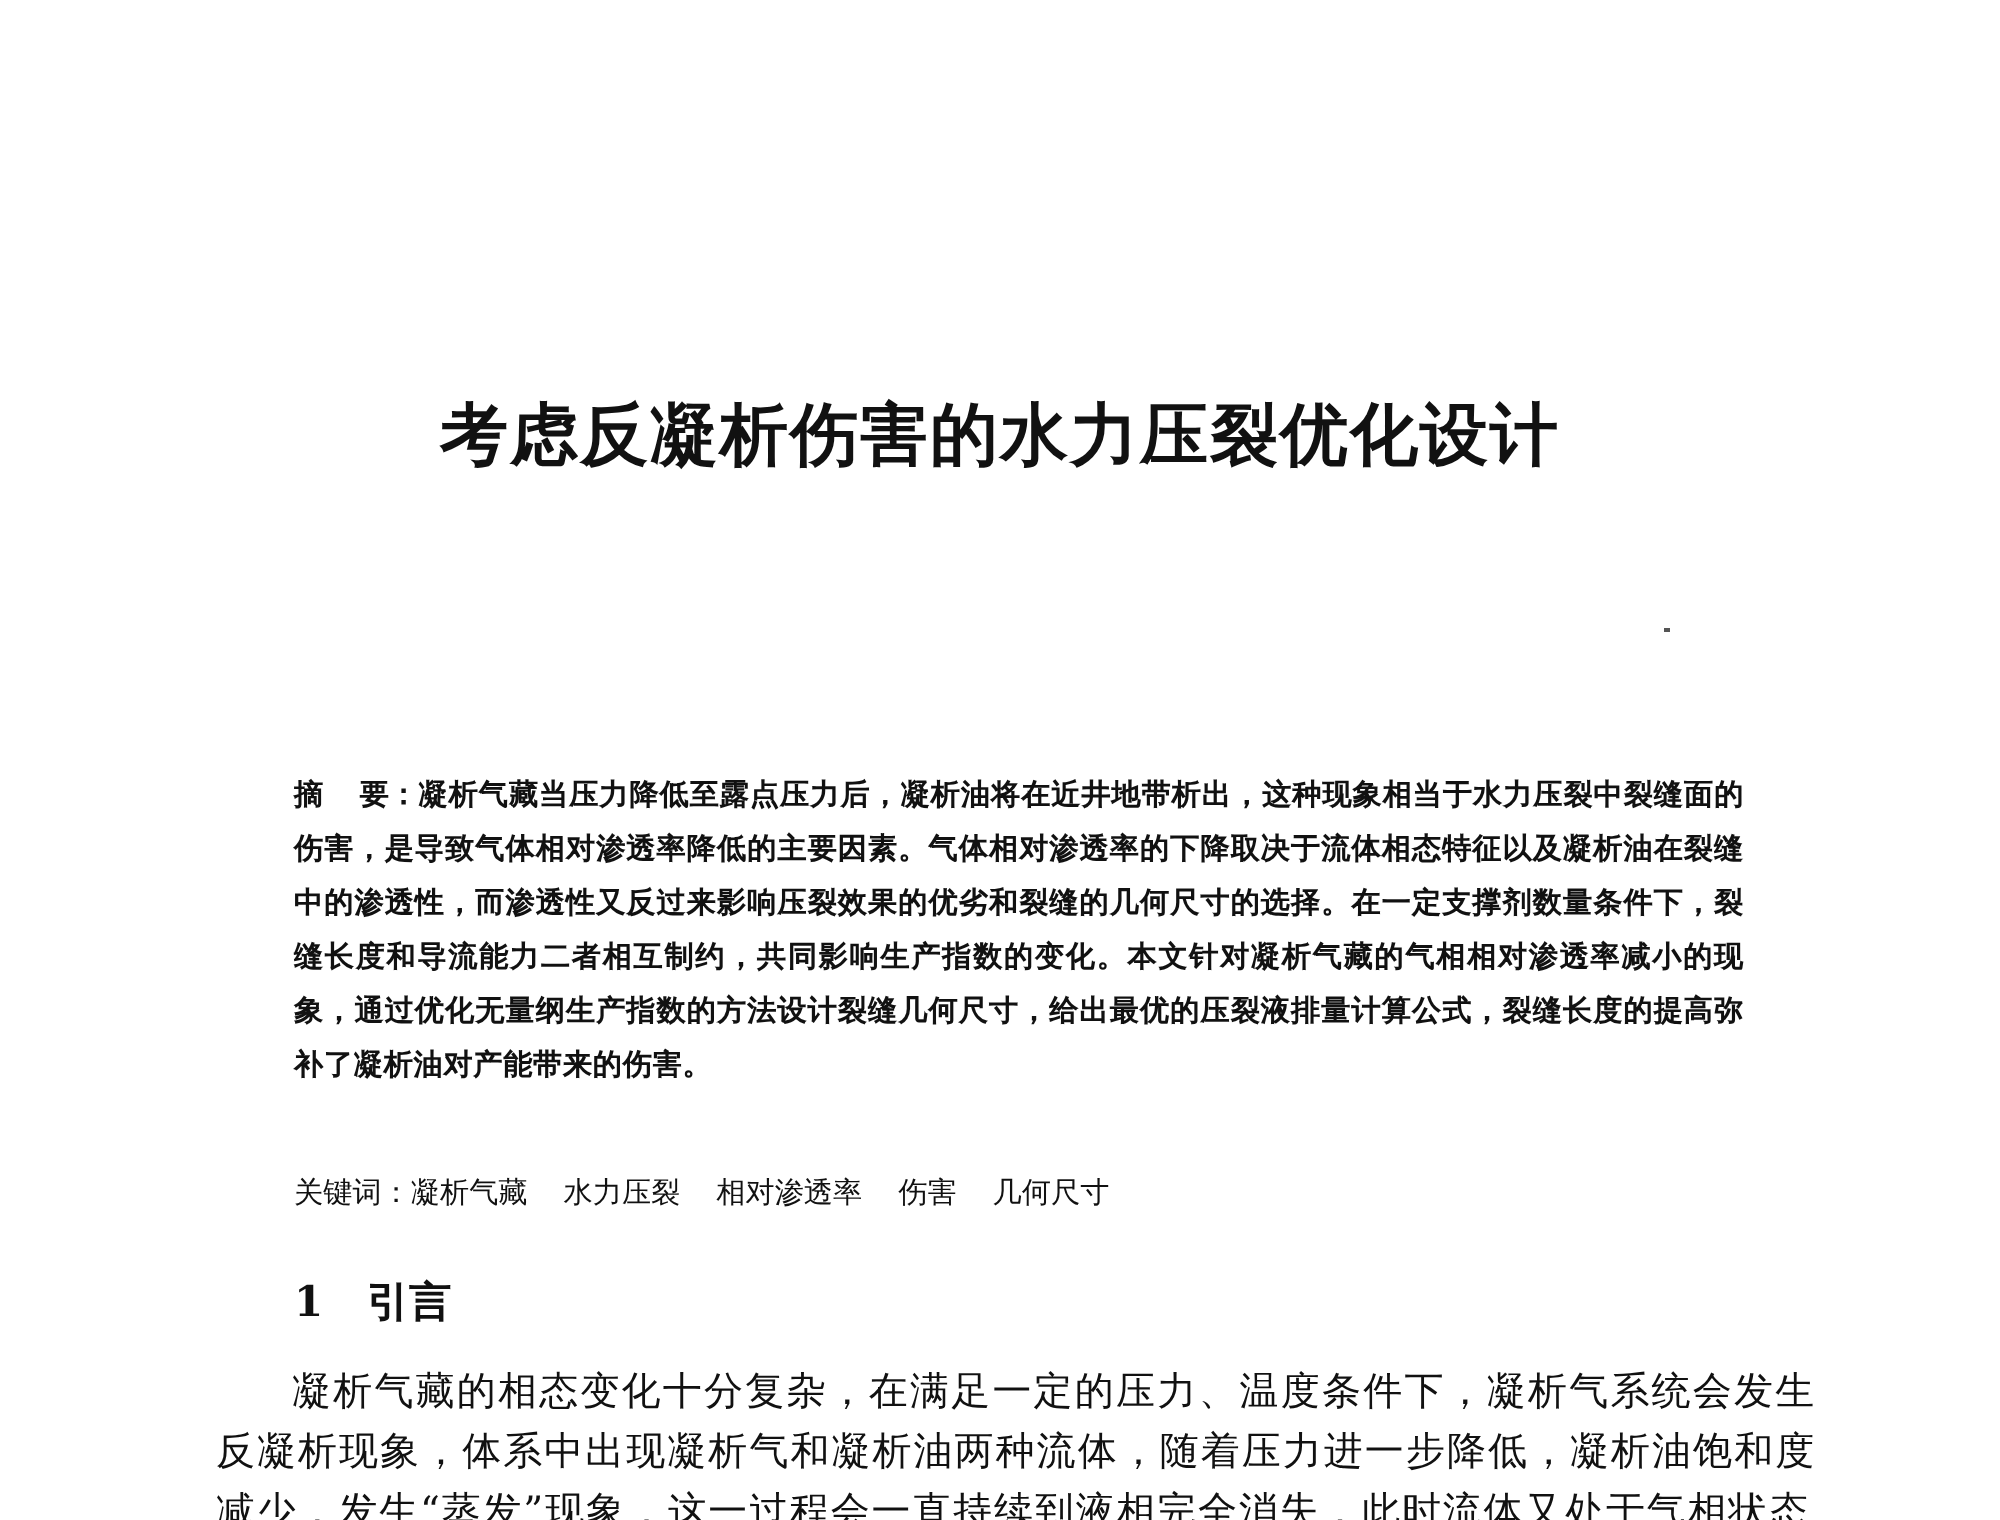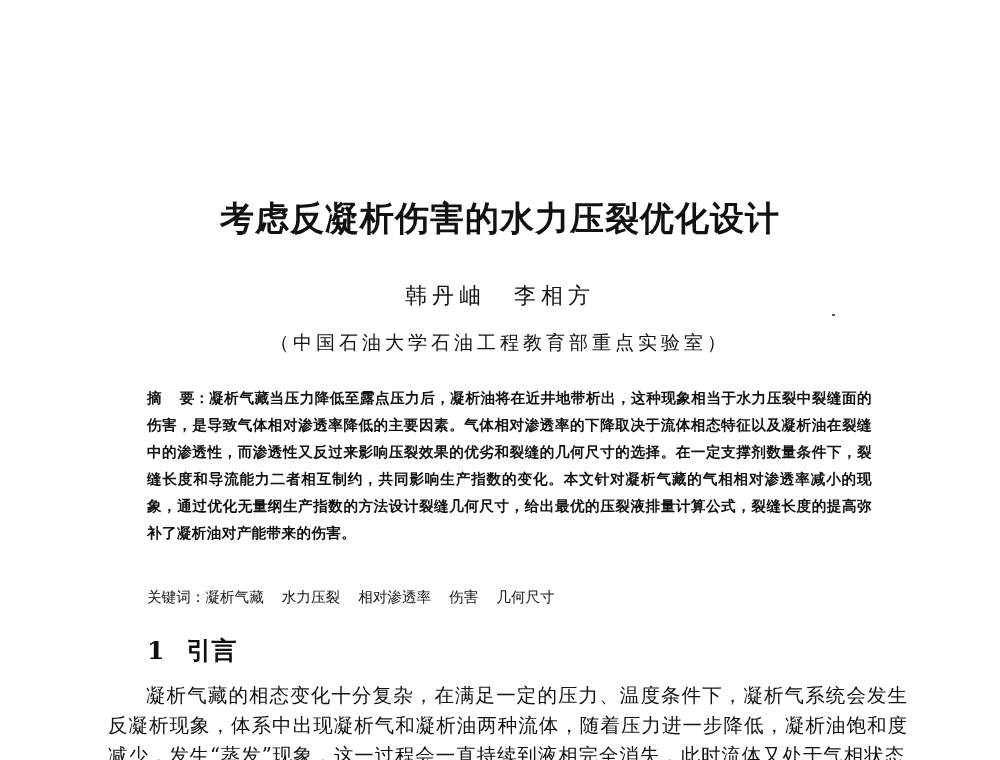--- a/index.html
+++ b/index.html
@@ -79,21 +79,21 @@
       line-height: 27px;
       font-weight: normal;
       font-family: "DejaVu Sans", sans-serif;
       white-space: nowrap;
     }
     .keywords .kw { margin-right: 18px; }
     .section-heading {
       position: absolute;
       left: 147px;
       top: 636px;
-      font-size: 25px;
+      font-size: 21px;
       line-height: 30px;
       font-weight: bold;
       font-family: "DejaVu Sans", sans-serif;
     }
     .section-heading .num {
       font-family: "DejaVu Serif", serif;
       margin-right: 22px;
     }
     .body-text {
       position: absolute;
@@ -109,25 +109,21 @@
       margin: 0;
     }
   </style>
 </head>
 <body>
 
 <div class="page">
 
   <div class="title">考虑反凝析伤害的水力压裂优化设计</div>
 
-  <div class="authors">
-    <span>韩丹岫</span><span class="sep"></span><span>李相方</span>
-  </div>
 
-  <div class="affiliation">（中国石油大学石油工程教育部重点实验室）</div>
 
   <div class="speck"></div>
 
   <div class="abstract">
     <p>
       <span class="label"><span>摘</span><span class="gap"></span><span>要：</span></span><span>凝析气藏当压力降低至露点压力后，凝析油将在近井地带析出，这种现象相当于水力压裂中裂缝面的伤害，是导致气体相对渗透率降低的主要因素。气体相对渗透率的下降取决于流体相态特征以及凝析油在裂缝中的渗透性，而渗透性又反过来影响压裂效果的优劣和裂缝的几何尺寸的选择。在一定支撑剂数量条件下，裂缝长度和导流能力二者相互制约，共同影响生产指数的变化。本文针对凝析气藏的气相相对渗透率减小的现象，通过优化无量纲生产指数的方法设计裂缝几何尺寸，给出最优的压裂液排量计算公式，裂缝长度的提高弥补了凝析油对产能带来的伤害。</span>
     </p>
   </div>
 
   <div class="keywords">

